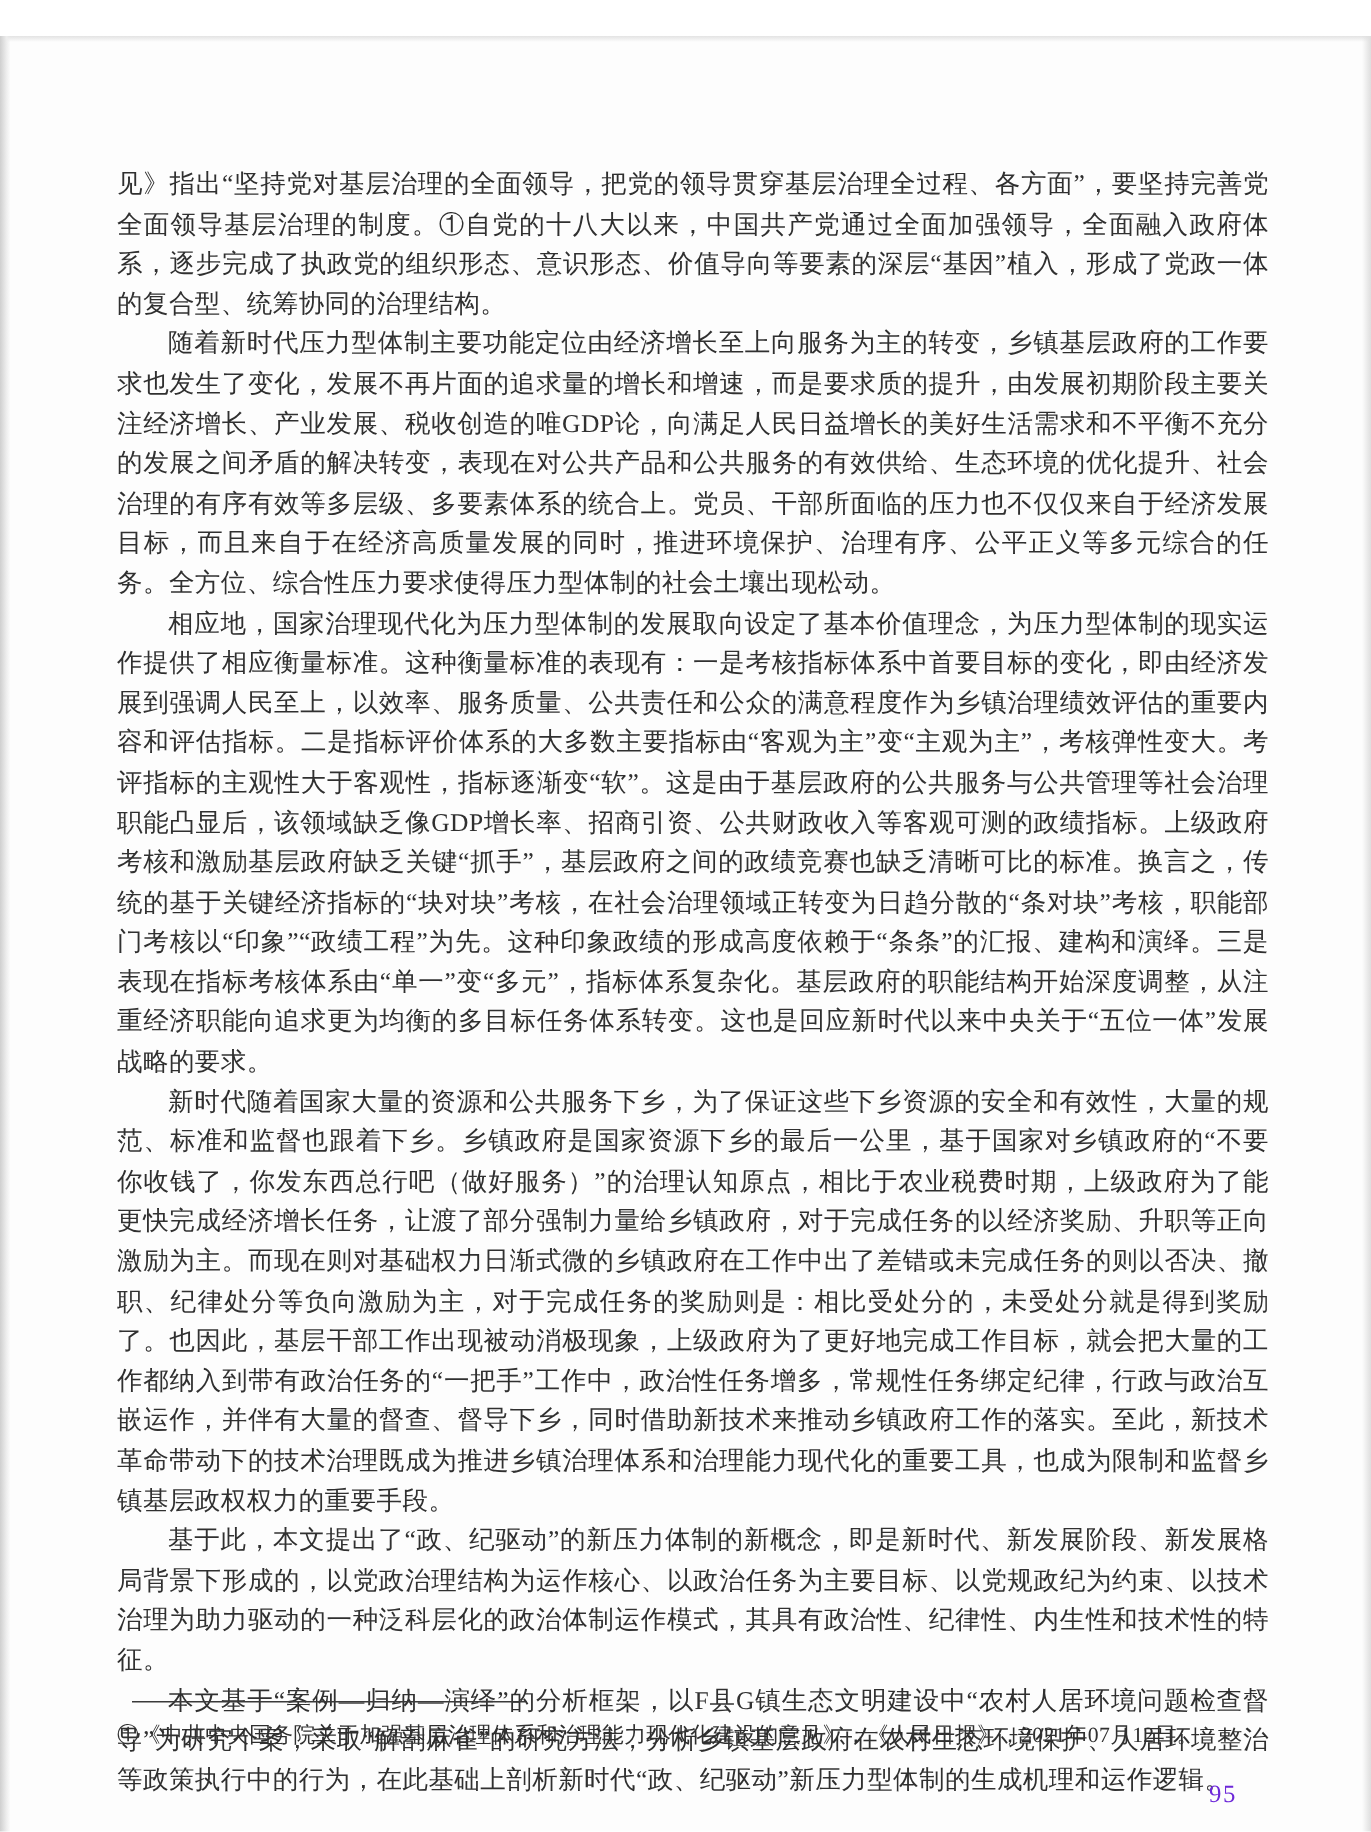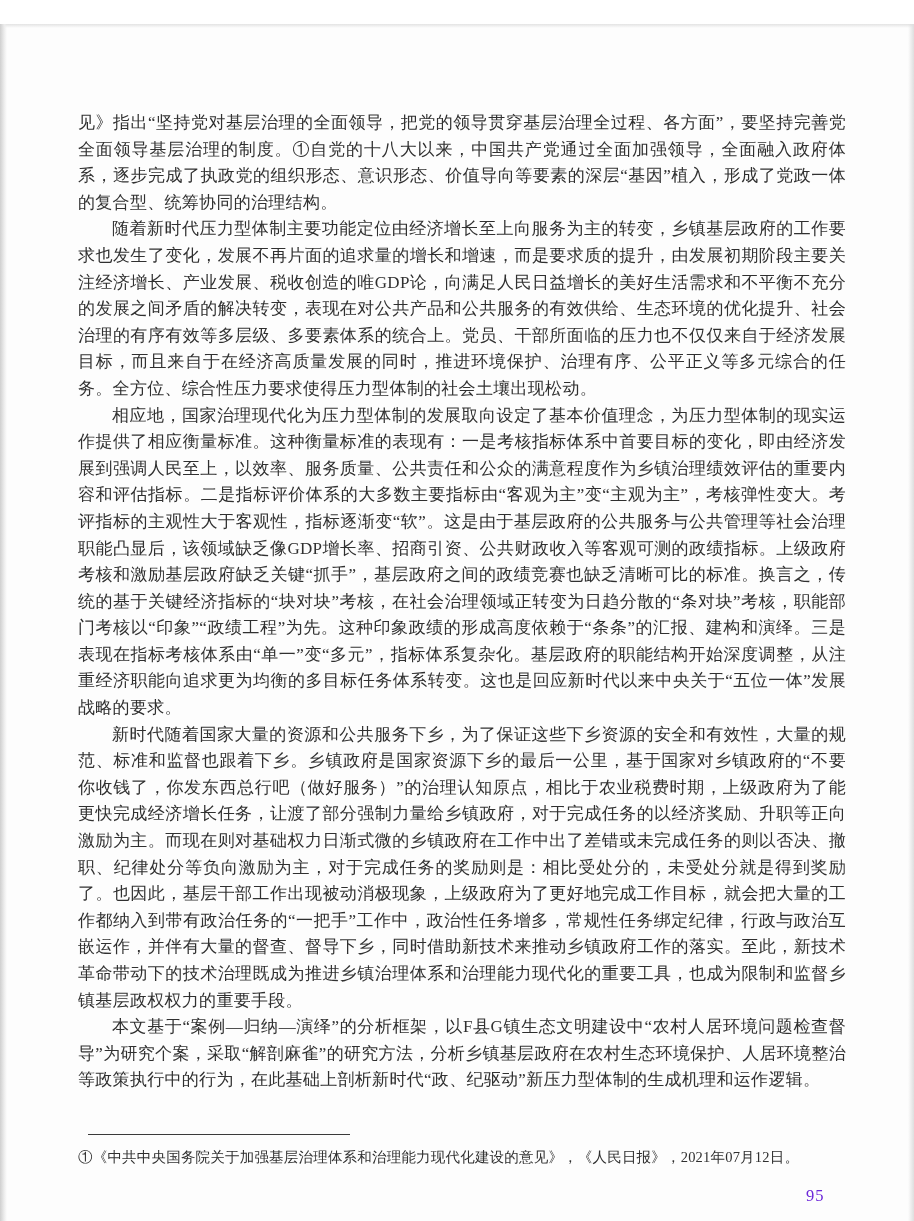--- a/index.html
+++ b/index.html
@@ -110,20 +110,21 @@
   <div class="edge-top"></div>
   <div class="edge-left"></div>
   <div class="edge-right"></div>
   <div class="edge-bottom"></div>
 
   <div class="content">
     <p class="body-par no-indent">见》指出“坚持党对基层治理的全面领导，把党的领导贯穿基层治理全过程、各方面”，要坚持完善党全面领导基层治理的制度。①自党的十八大以来，中国共产党通过全面加强领导，全面融入政府体系，逐步完成了执政党的组织形态、意识形态、价值导向等要素的深层“基因”植入，形成了党政一体的复合型、统筹协同的治理结构。</p>
     <p class="body-par">随着新时代压力型体制主要功能定位由经济增长至上向服务为主的转变，乡镇基层政府的工作要求也发生了变化，发展不再片面的追求量的增长和增速，而是要求质的提升，由发展初期阶段主要关注经济增长、产业发展、税收创造的唯GDP论，向满足人民日益增长的美好生活需求和不平衡不充分的发展之间矛盾的解决转变，表现在对公共产品和公共服务的有效供给、生态环境的优化提升、社会治理的有序有效等多层级、多要素体系的统合上。党员、干部所面临的压力也不仅仅来自于经济发展目标，而且来自于在经济高质量发展的同时，推进环境保护、治理有序、公平正义等多元综合的任务。全方位、综合性压力要求使得压力型体制的社会土壤出现松动。</p>
     <p class="body-par">相应地，国家治理现代化为压力型体制的发展取向设定了基本价值理念，为压力型体制的现实运作提供了相应衡量标准。这种衡量标准的表现有：一是考核指标体系中首要目标的变化，即由经济发展到强调人民至上，以效率、服务质量、公共责任和公众的满意程度作为乡镇治理绩效评估的重要内容和评估指标。二是指标评价体系的大多数主要指标由“客观为主”变“主观为主”，考核弹性变大。考评指标的主观性大于客观性，指标逐渐变“软”。这是由于基层政府的公共服务与公共管理等社会治理职能凸显后，该领域缺乏像GDP增长率、招商引资、公共财政收入等客观可测的政绩指标。上级政府考核和激励基层政府缺乏关键“抓手”，基层政府之间的政绩竞赛也缺乏清晰可比的标准。换言之，传统的基于关键经济指标的“块对块”考核，在社会治理领域正转变为日趋分散的“条对块”考核，职能部门考核以“印象”“政绩工程”为先。这种印象政绩的形成高度依赖于“条条”的汇报、建构和演绎。三是表现在指标考核体系由“单一”变“多元”，指标体系复杂化。基层政府的职能结构开始深度调整，从注重经济职能向追求更为均衡的多目标任务体系转变。这也是回应新时代以来中央关于“五位一体”发展战略的要求。</p>
     <p class="body-par">新时代随着国家大量的资源和公共服务下乡，为了保证这些下乡资源的安全和有效性，大量的规范、标准和监督也跟着下乡。乡镇政府是国家资源下乡的最后一公里，基于国家对乡镇政府的“不要你收钱了，你发东西总行吧（做好服务）”的治理认知原点，相比于农业税费时期，上级政府为了能更快完成经济增长任务，让渡了部分强制力量给乡镇政府，对于完成任务的以经济奖励、升职等正向激励为主。而现在则对基础权力日渐式微的乡镇政府在工作中出了差错或未完成任务的则以否决、撤职、纪律处分等负向激励为主，对于完成任务的奖励则是：相比受处分的，未受处分就是得到奖励了。也因此，基层干部工作出现被动消极现象，上级政府为了更好地完成工作目标，就会把大量的工作都纳入到带有政治任务的“一把手”工作中，政治性任务增多，常规性任务绑定纪律，行政与政治互嵌运作，并伴有大量的督查、督导下乡，同时借助新技术来推动乡镇政府工作的落实。至此，新技术革命带动下的技术治理既成为推进乡镇治理体系和治理能力现代化的重要工具，也成为限制和监督乡镇基层政权权力的重要手段。</p>
+    <p class="body-par">基于此，本文提出了“政、纪驱动”的新压力体制的新概念，即是新时代、新发展阶段、新发展格局背景下形成的，以党政治理结构为运作核心、以政治任务为主要目标、以党规政纪为约束、以技术治理为助力驱动的一种泛科层化的政治体制运作模式，其具有政治性、纪律性、内生性和技术性的特征。</p>
 
 
     <p class="body-par">本文基于“案例—归纳—演绎”的分析框架，以F县G镇生态文明建设中“农村人居环境问题检查督导”为研究个案，采取“解剖麻雀”的研究方法，分析乡镇基层政府在农村生态环境保护、人居环境整治等政策执行中的行为，在此基础上剖析新时代“政、纪驱动”新压力型体制的生成机理和运作逻辑。</p>
   </div>
 
   <div class="footnote-block">
     <hr class="footnote-divider">
     <p class="footnote-text">①《中共中央国务院关于加强基层治理体系和治理能力现代化建设的意见》，《人民日报》，2021年07月12日。</p>
   </div>
 

